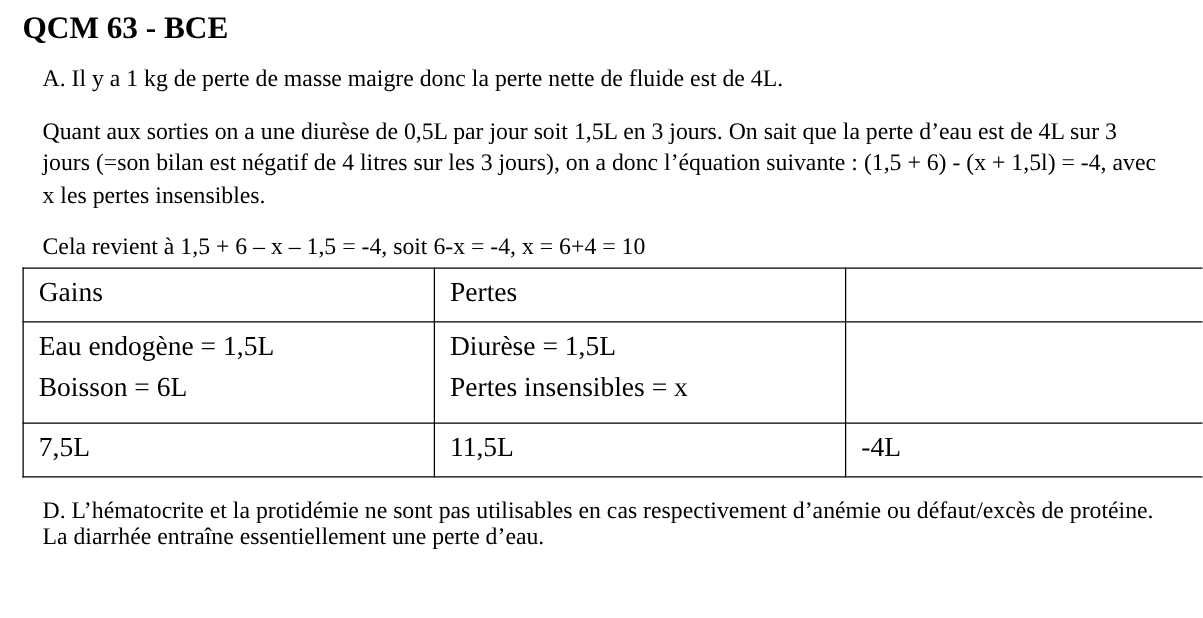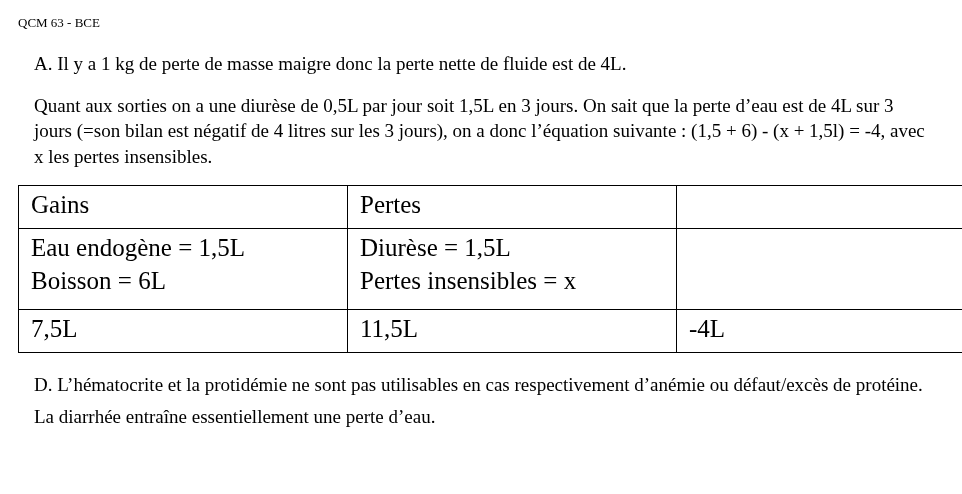--- a/index.html
+++ b/index.html
@@ -14,72 +14,73 @@
     color: #000000;
     overflow: hidden;
   }
   .page {
     width: 962px;
     height: 494px;
     box-sizing: border-box;
     padding: 10px 18px 0 18px;
   }
   .title {
-    font-weight: normal;
-    font-size: 13px;
+    font-weight: bold;
+    font-size: 25px;
     line-height: 25px;
     margin: 0 0 1px 0;
   }
   .para {
     font-size: 19px;
     line-height: 25.5px;
     margin: 16px;
     white-space: normal;
   }
   .para.tight {
     margin-bottom: 0;
   }
   table.qcm-table {
     border-collapse: collapse;
     width: 908px;
     margin-top: 3px;
     table-layout: fixed;
   }
   table.qcm-table td {
     border: 1px solid #000000;
-    font-size: 25px;
+    font-size: 22px;
     line-height: 25px;
     padding: 6px 10px 6px 12px;
     vertical-align: top;
   }
   td.col-1 { width: 306px; }
   td.col-2 { width: 306px; }
   td.col-3 { width: 296px; }
   .row-head td { height: 30px; }
   .row-mid td { height: 68px; }
   .row-mid .sub-line { margin: 0; }
   .row-mid .sub-line + .sub-line { margin-top: 8px; }
   .row-sum td { height: 30px; }
   .footer {
     margin-top: 5px;
   }
   .footer .para {
     font-size: 19px;
-    line-height: 32px;
+    line-height: 21px;
   }
 </style>
 </head>
 <body>
 
 <div class="page">
 
   <h1 class="title">QCM 63 - BCE</h1>
 
   <p class="para">A. Il y a 1 kg de perte de masse maigre donc la perte nette de fluide est de 4L.</p>
   <p class="para">Quant aux sorties on a une diurèse de 0,5L par jour soit 1,5L en 3 jours. On sait que la perte d’eau est de 4L sur 3 jours (=son bilan est négatif de 4 litres sur les 3 jours), on a donc l’équation suivante : (1,5 + 6) - (x + 1,5l) = -4, avec x les pertes insensibles.</p>
+  <p class="para tight">Cela revient à 1,5 + 6 – x – 1,5 = -4, soit 6-x = -4, x = 6+4 = 10</p>
 
   <table class="qcm-table">
     <tbody>
       <tr class="row-head">
         <td class="col-1">Gains</td>
         <td class="col-2">Pertes</td>
         <td class="col-3"></td>
       </tr>
       <tr class="row-mid">
         <td class="col-1">

